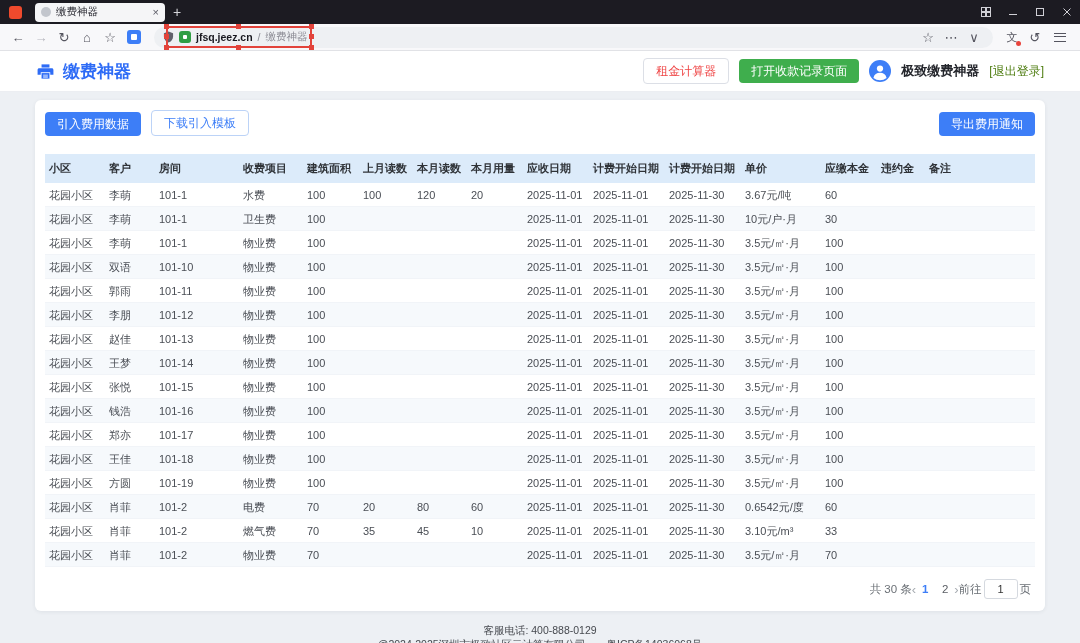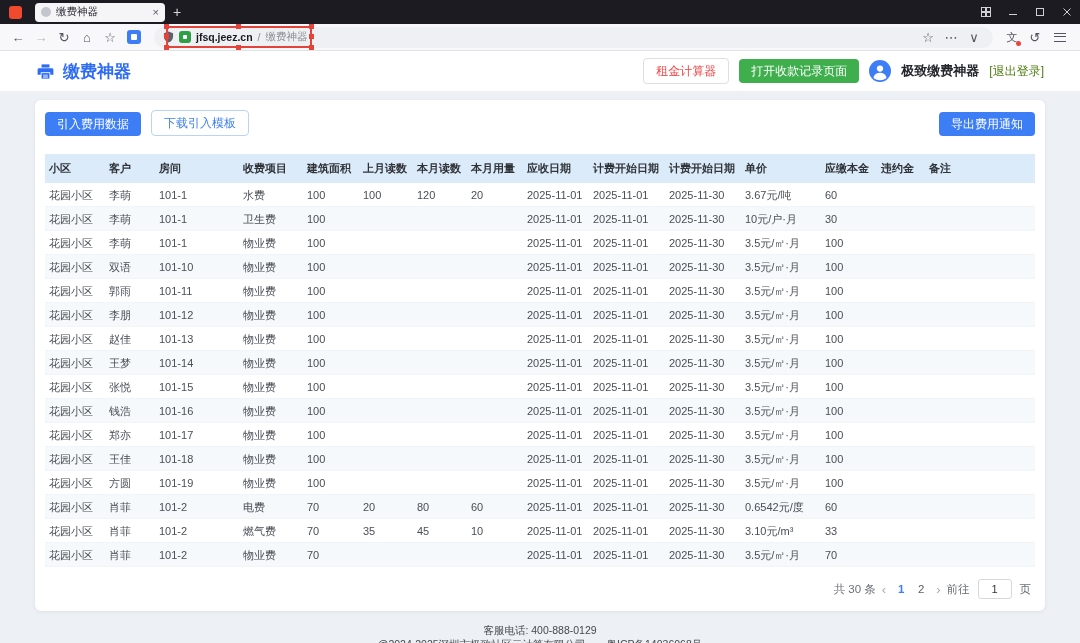--- a/index.html
+++ b/index.html
@@ -57,21 +57,21 @@
   .card-toolbar{display:flex;align-items:flex-end;gap:10px}
   .btn-primary{background:#3d7ef7;color:#fff}
   .btn-outline{background:#fff;border:1px solid #bcd3f7;color:#3d7ef7}
   .toolbar-spacer{flex:1}
 
   table{width:100%;border-collapse:collapse;table-layout:fixed;margin-top:18px}
   th{background:#dcebfa;font-size:11px;font-weight:700;color:#2f3338;text-align:left;padding:7px 4px;white-space:nowrap;overflow:hidden}
   td{font-size:11px;color:#4a4e55;padding:4.5px 4px;border-bottom:1px solid #f1f4f8;white-space:nowrap;overflow:hidden;line-height:14px}
   tbody tr:nth-child(even){background:#f6f9fc}
 
-  .pagination{display:flex;justify-content:flex-end;align-items:center;gap:6px;padding:12px 4px 2px;font-size:11.5px;color:#6b7076}
+  .pagination{display:flex;justify-content:flex-end;align-items:center;padding:12px 4px 2px;font-size:11.5px;color:#6b7076}
   .page-btn{border:none;background:none;font-size:11.5px;color:#5a5e64;min-width:18px;height:20px;cursor:pointer}
   .page-btn.active{color:#3d7ef7;font-weight:700}
   .chev{color:#a6abb1;font-size:13px;cursor:pointer;background:none;border:none}
   .goto-input{width:34px;height:20px;border:1px solid #d5d9df;border-radius:3px;text-align:center;font-size:11px;color:#333;margin:0 2px}
 
   .site-footer{text-align:center;padding-top:12px;font-size:10.5px;color:#46494f;line-height:14px}
   .site-footer .row2 span{margin:0 9px}
 </style>
 </head>
 <body>

